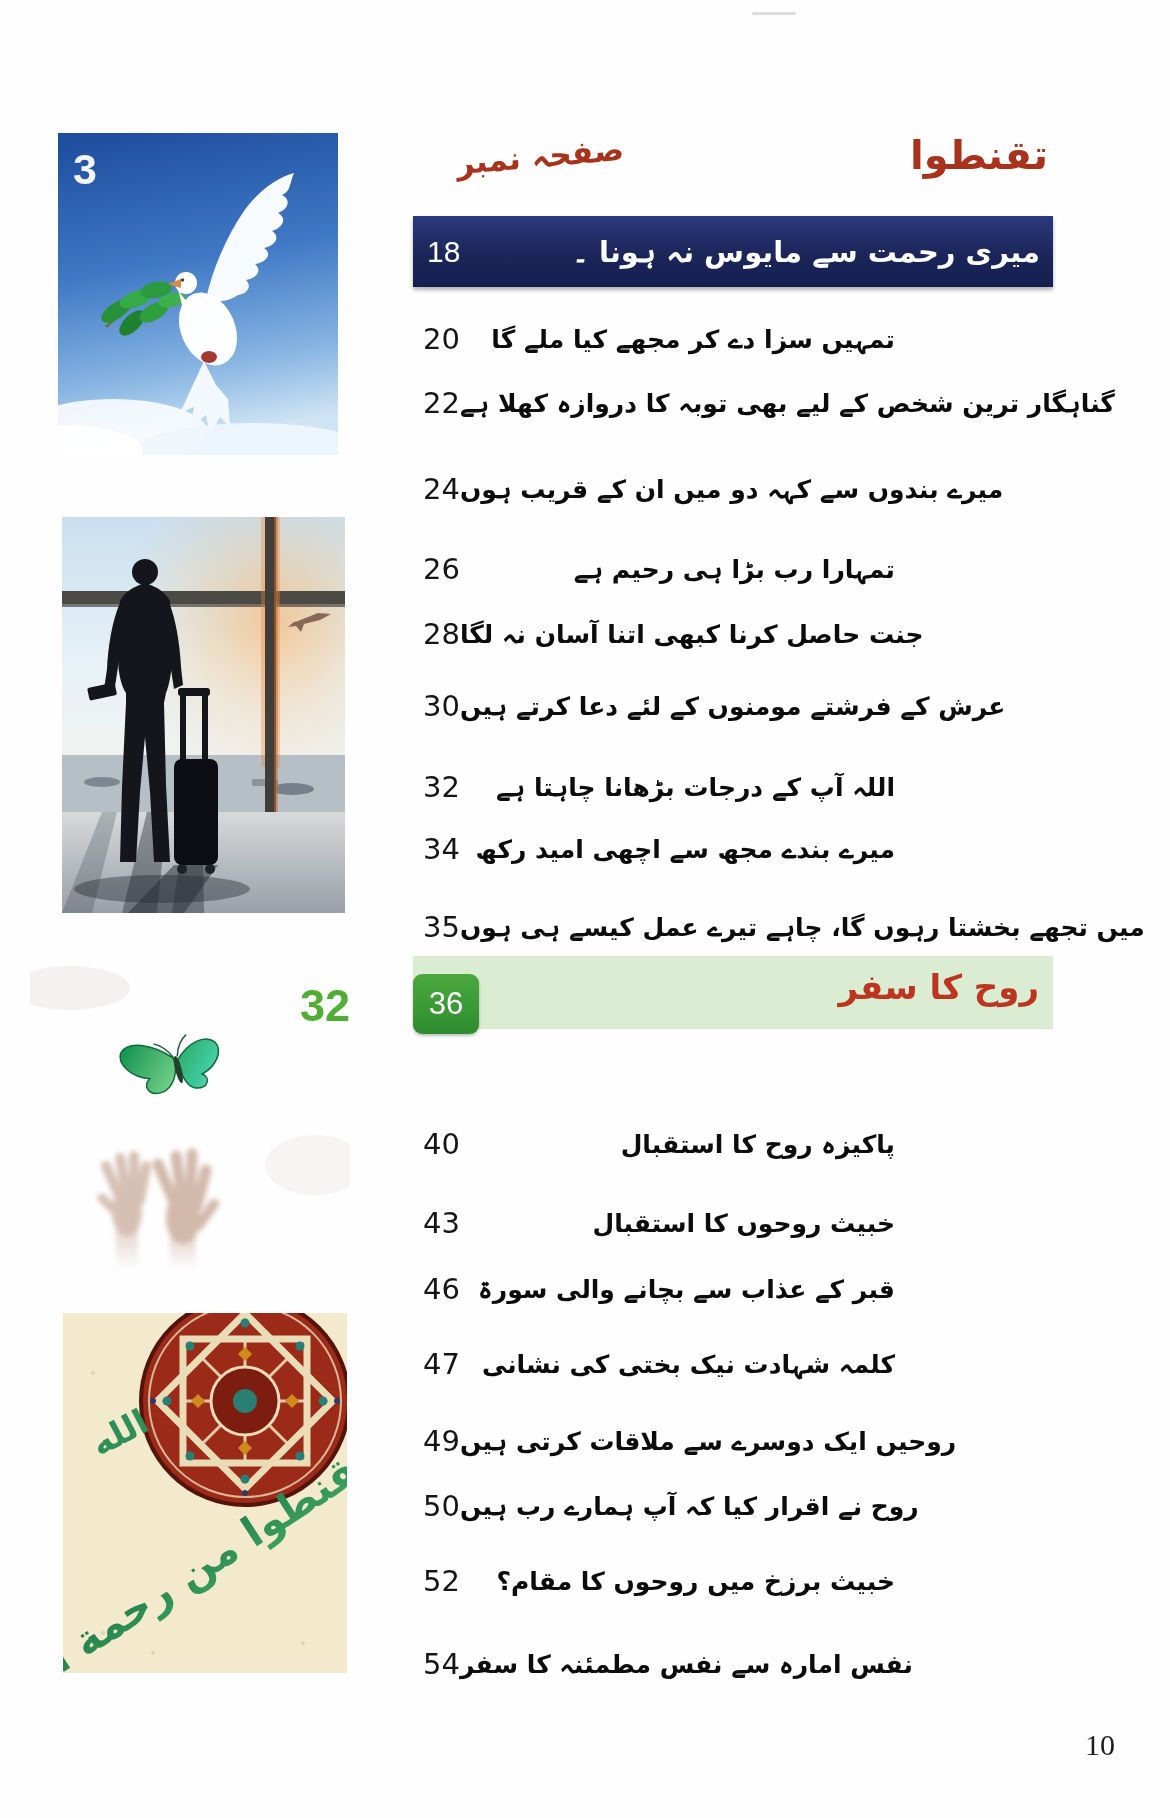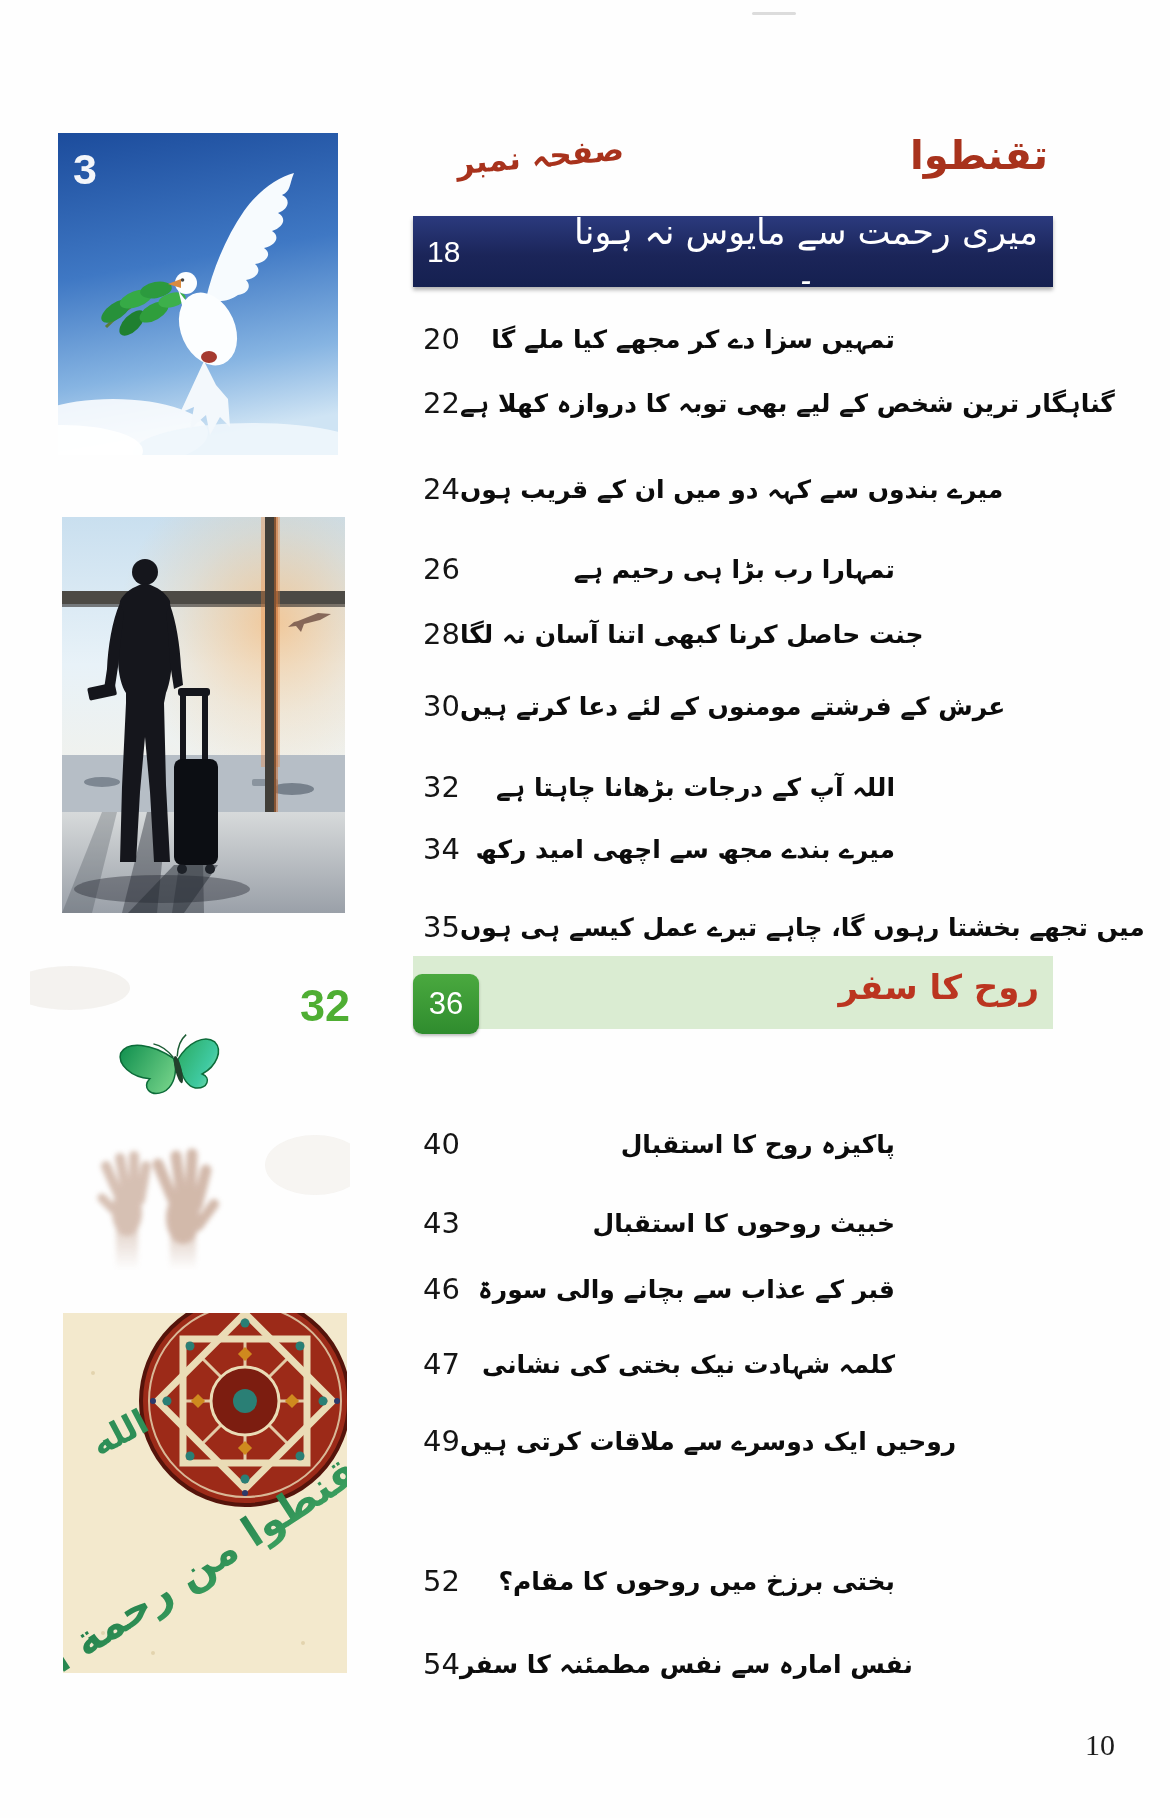--- a/index.html
+++ b/index.html
@@ -23,21 +23,21 @@
   .header-topics { position:absolute; right:122px; top:132px; color:#a8321c;
                    font-size:40px; font-weight:bold; direction:rtl; }
   .header-pageno { position:absolute; left:456px; top:138px; color:#a8321c;
                    font-size:31px; font-weight:bold; direction:rtl; transform:rotate(-5deg); }
 
   .bar-blue { position:absolute; left:413px; top:216px; width:640px; height:71px;
               background:linear-gradient(#2b3a7e,#1b2559 55%,#152050);
               display:flex; align-items:center; box-shadow:0 3px 4px rgba(0,0,0,.30); }
   .bar-blue .bnum  { width:72px; padding-left:14px; color:#fff; font-size:30px;
                      font-family:"Liberation Sans",sans-serif; }
-  .bar-blue .btitle{ flex:1; text-align:center; color:#fff; font-size:35px; font-weight:normal;
+  .bar-blue .btitle{ flex:1; text-align:center; color:#fff; font-size:29px; font-weight:bold;
                      direction:rtl; padding-left:60px; }
 
   .bar-green-strip { position:absolute; left:413px; top:956px; width:640px; height:73px;
                      background:#daecd2;text-align:right; }
   .bar-green-strip .gtitle { position:absolute; right:14px; top:0; height:67px; line-height:62px;
                      color:#bb3520; font-size:34px; font-weight:bold; direction:rtl; }
   .bar-green-box { position:absolute; left:413px; top:974px; width:66px; height:60px;
                    background:linear-gradient(#4aa93f,#2f8c2e); color:#fff; font-size:31px;
                    font-family:"Liberation Sans",sans-serif;
                    display:flex; align-items:center; justify-content:center;
@@ -321,23 +321,27 @@
     <span class="title">قبر کے عذاب سے بچانے والی سورۃ</span>
   </div>
   <div class="row" style="top:1333px">
     <span class="num">47</span>
     <span class="title">کلمہ شہادت نیک بختی کی نشانی</span>
   </div>
   <div class="row" style="top:1410px">
     <span class="num">49</span>
     <span class="title">روحیں ایک دوسرے سے ملاقات کرتی ہیں</span>
   </div>
+  <div class="row" style="top:1475px">
+    <span class="num">50</span>
+    <span class="title">روح نے اقرار کیا کہ آپ ہمارے رب ہیں</span>
+  </div>
   <div class="row" style="top:1550px">
     <span class="num">52</span>
-    <span class="title">بختی برزخ میں روحوں کا مقام؟</span>
+    <span class="title">خبیث برزخ میں روحوں کا مقام؟</span>
   </div>
   <div class="row" style="top:1633px">
     <span class="num">54</span>
     <span class="title">نفس امارہ سے نفس مطمئنہ کا سفر</span>
   </div>
 
   <div class="footer-page">10</div>
 </div>
 
 </body></html>

